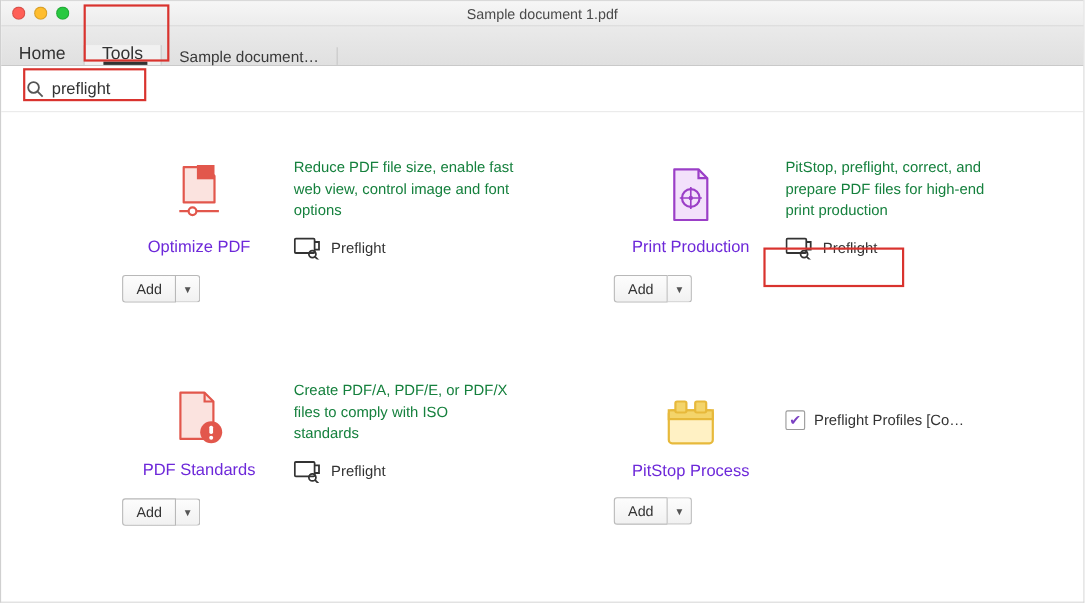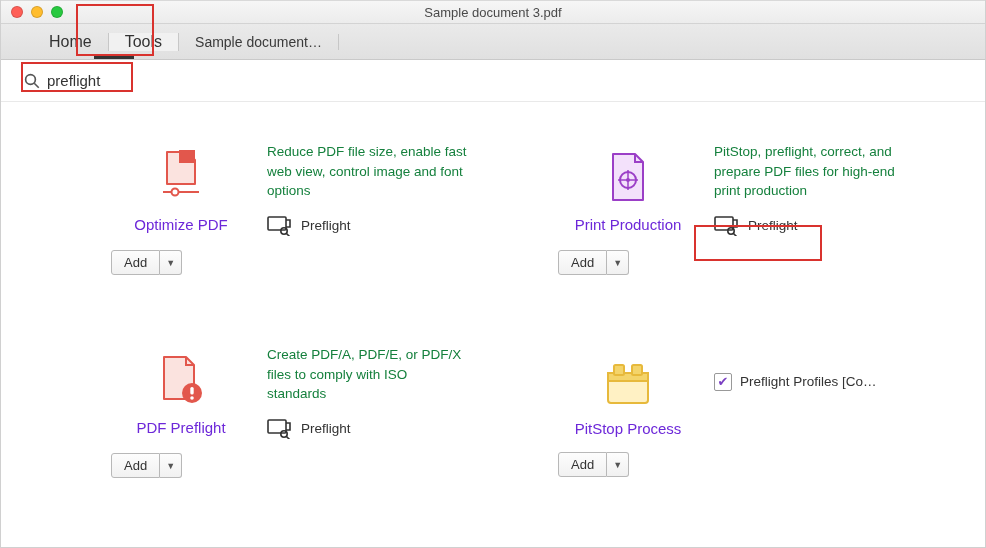--- a/index.html
+++ b/index.html
@@ -3,21 +3,21 @@
 <meta charset="utf-8">
 <style>
   * { box-sizing: border-box; }
   html, body { margin:0; padding:0; font-family: -apple-system, Helvetica, Arial, sans-serif; background:#fff; }
   .window { width:986px; height:548px; border:1px solid #d0d0d0; border-top:none; position:relative; overflow:hidden; }
   .titlebar { height:24px; background:linear-gradient(#f6f6f6,#ececec); border-top:1px solid #d9d9d9; border-bottom:1px solid #d3d3d3; display:flex; align-items:center; position:relative; }
   .traffic { display:flex; gap:8px; padding-left:10px; }
   .dot { width:12px; height:12px; border-radius:50%; border:0.5px solid rgba(0,0,0,0.15); }
   .dot.red{background:#ff5f57;} .dot.yellow{background:#ffbd2e;} .dot.green{background:#28c940;}
   .title { position:absolute; left:0; right:0; text-align:center; font-size:13px; color:#4a4a4a; pointer-events:none; }
-  .tabbar { height:36px; background:linear-gradient(#eaeaea,#e0e0e0); border-bottom:1px solid #c9c9c9; display:flex; align-items:center;padding-left:32px; }
+  .tabbar { height:36px; background:linear-gradient(#eaeaea,#e0e0e0); border-bottom:1px solid #c9c9c9; display:flex; align-items:flex-end; }
   .tab { padding:0 16px; display:flex; align-items:center; font-size:16px; color:#333; border-right:1px solid #c7c7c7; cursor:pointer; }
   .tab.active { background:#f1f1f1; }
   .tab.doc { font-size:14px; color:#3a3a3a; }
   .active-underline { position:absolute; height:3px; background:#333; }
   .tools-underline { left:93px; top:56px; width:40px; }
   .searchbar { height:42px; display:flex; align-items:center; padding-left:22px; border-bottom:1px solid #e9e9e9; }
   .search-icon svg { display:block; }
   .search-input { border:none; outline:none; font-size:15px; color:#333; padding:4px 6px; width:120px; background:transparent; }
 
   .content { padding:40px 40px 0 110px; display:grid; grid-template-columns: 1fr 1fr; column-gap:60px; row-gap:70px; }
@@ -45,21 +45,21 @@
 <body>
 
 <div class="window">
 
   <div class="titlebar">
     <div class="traffic">
       <div class="dot red"></div>
       <div class="dot yellow"></div>
       <div class="dot green"></div>
     </div>
-    <div class="title">Sample document 3.pdf</div>
+    <div class="title">Sample document 1.pdf</div>
   </div>
 
   <div class="tabbar">
     <div class="tab">Home</div>
     <div class="tab active">Tools</div>
     <div class="tab doc">Sample document…</div>
   </div>
   <div class="active-underline tools-underline"></div>
 
   <div class="searchbar">
@@ -141,21 +141,21 @@
       <div class="icon-cell">
         <svg width="54" height="54" viewBox="0 0 54 54">
           <path d="M10 4 h22 l8 8 v34 h-30 z" fill="#fbe3df" stroke="#e2574c" stroke-width="2" stroke-linejoin="round"></path>
           <path d="M32 4 v8 h8" fill="none" stroke="#e2574c" stroke-width="2"></path>
           <circle cx="38" cy="40" r="10" fill="#e2574c"></circle>
           <rect x="36.3" y="34" width="3.4" height="7.5" rx="1.5" fill="#fff"></rect>
           <circle cx="38" cy="45" r="1.8" fill="#fff"></circle>
         </svg>
       </div>
       <div class="desc">Create PDF/A, PDF/E, or PDF/X files to comply with ISO standards</div>
-      <div class="name">PDF Preflight</div>
+      <div class="name">PDF Standards</div>
       <div class="side-action">
         <span class="preflight-mini">
           <svg width="26" height="22" viewBox="0 0 26 22" fill="none" stroke="#333" stroke-width="1.6">
             <rect x="1" y="3" width="18" height="13" rx="1"></rect>
               <path d="M19 6 h4 v7 h-4"></path>
               <circle cx="17" cy="17" r="3.2"></circle>
               <line x1="19.5" y1="19.5" x2="23" y2="23"></line>
           </svg>
         </span>
         <span class="lbl">Preflight</span>

